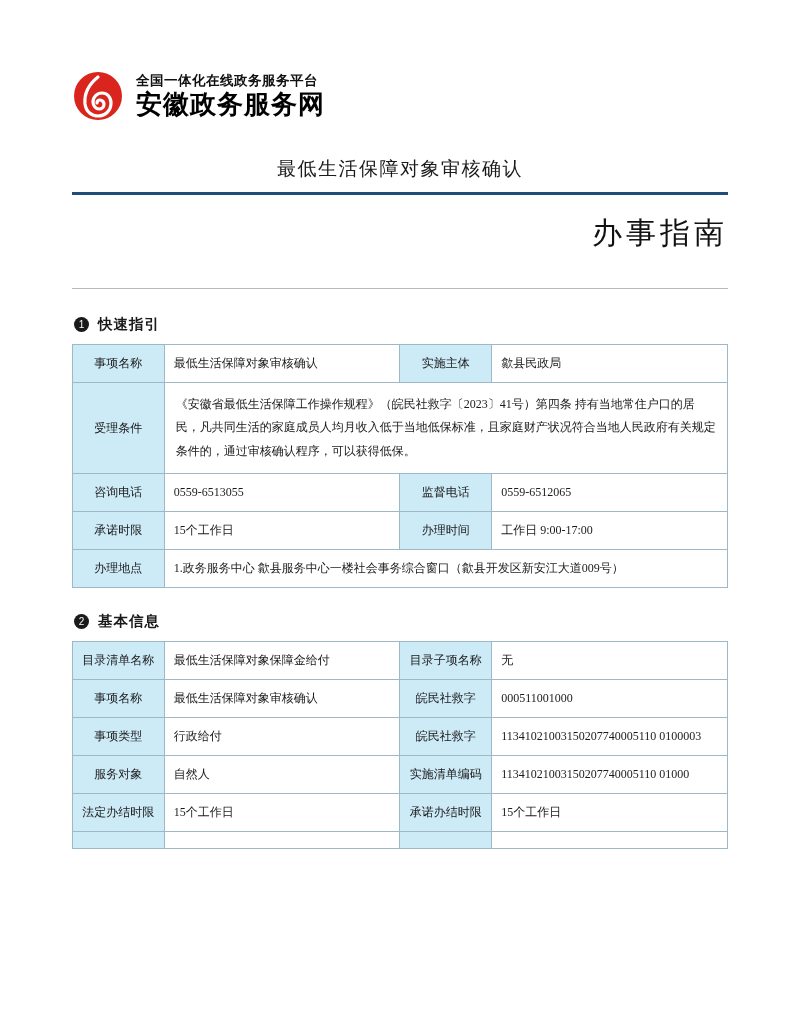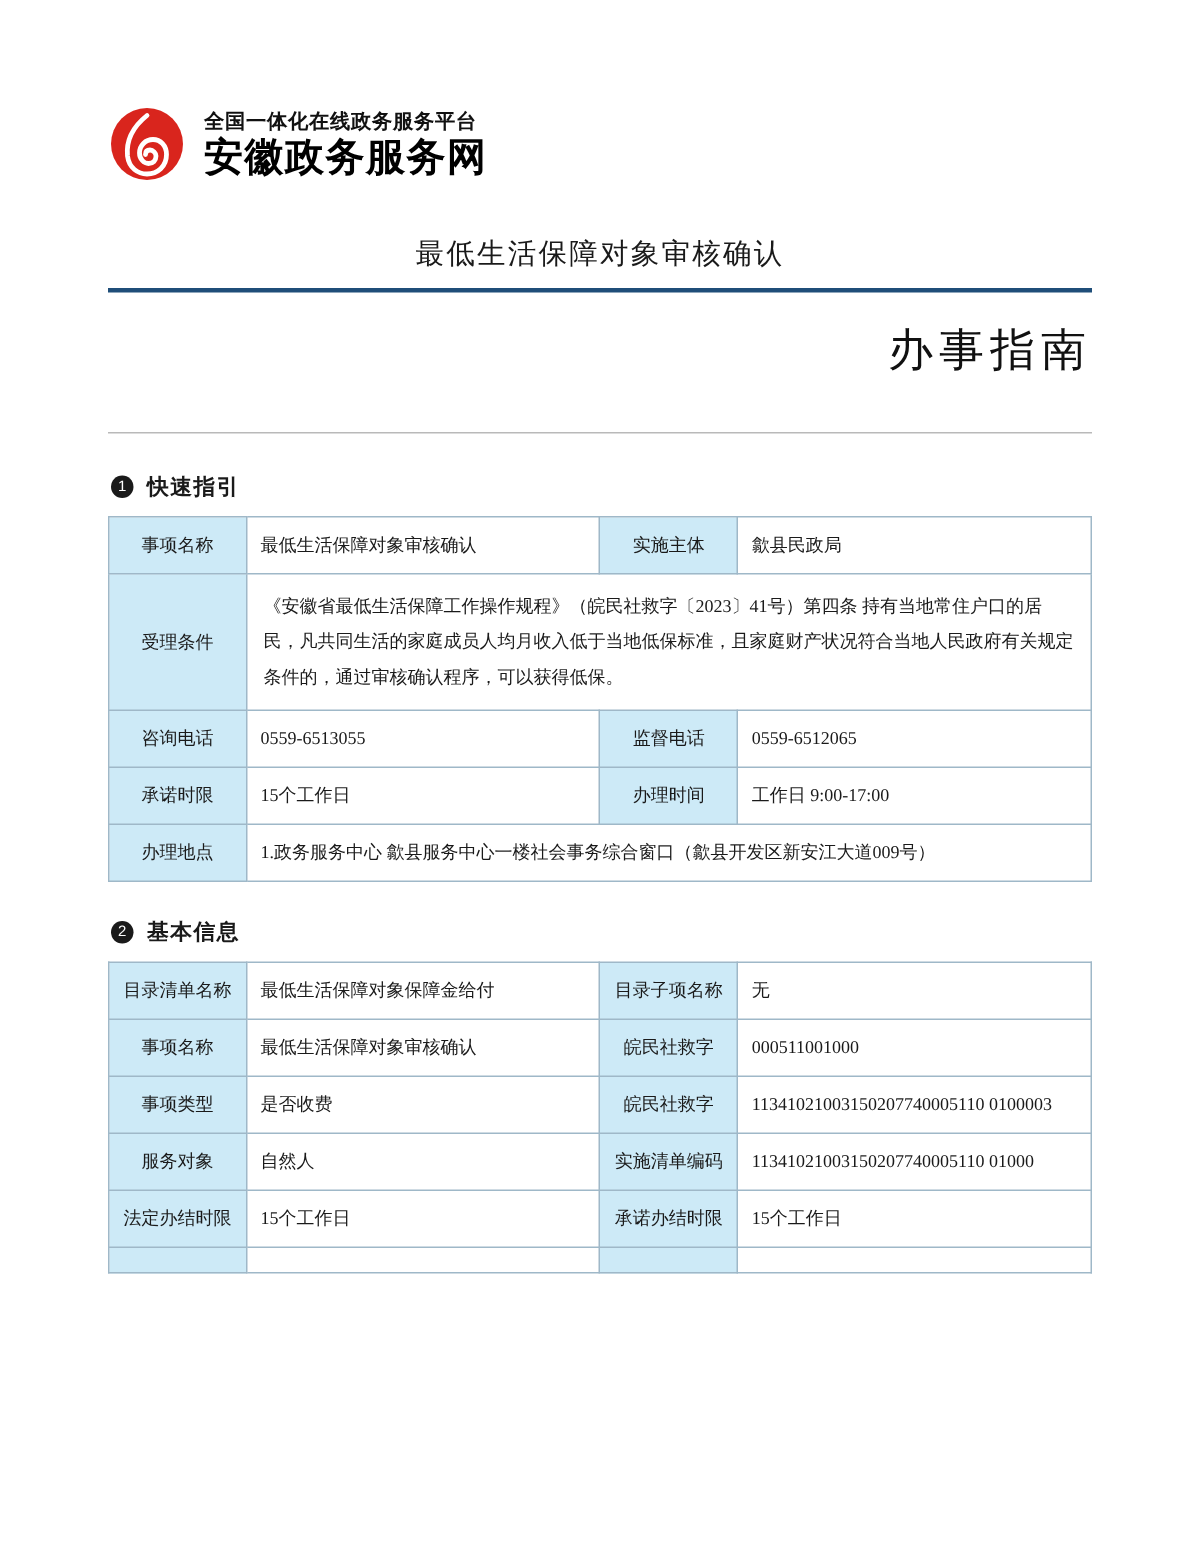--- a/index.html
+++ b/index.html
@@ -225,21 +225,21 @@
         <td class="val">无</td>
       </tr>
       <tr>
         <td class="lbl">事项名称</td>
         <td class="val">最低生活保障对象审核确认</td>
         <td class="lbl">皖民社救字</td>
         <td class="val">000511001000</td>
       </tr>
       <tr>
         <td class="lbl">事项类型</td>
-        <td class="val">是否收费</td>
+        <td class="val">行政给付</td>
         <td class="lbl">皖民社救字</td>
         <td class="val">11341021003150207740005110 0100003</td>
       </tr>
       <tr>
         <td class="lbl">服务对象</td>
         <td class="val">自然人</td>
         <td class="lbl">实施清单编码</td>
         <td class="val">11341021003150207740005110 01000</td>
       </tr>
       <tr>

